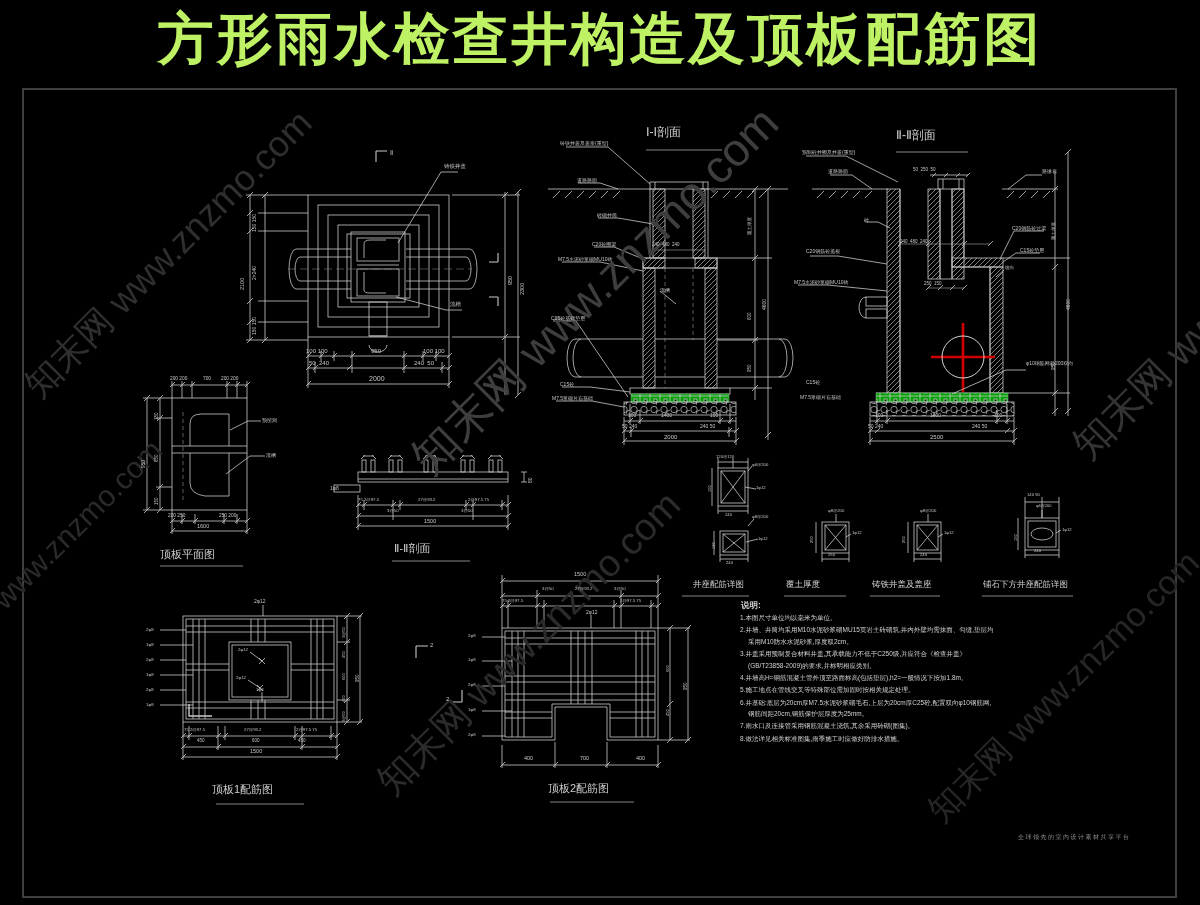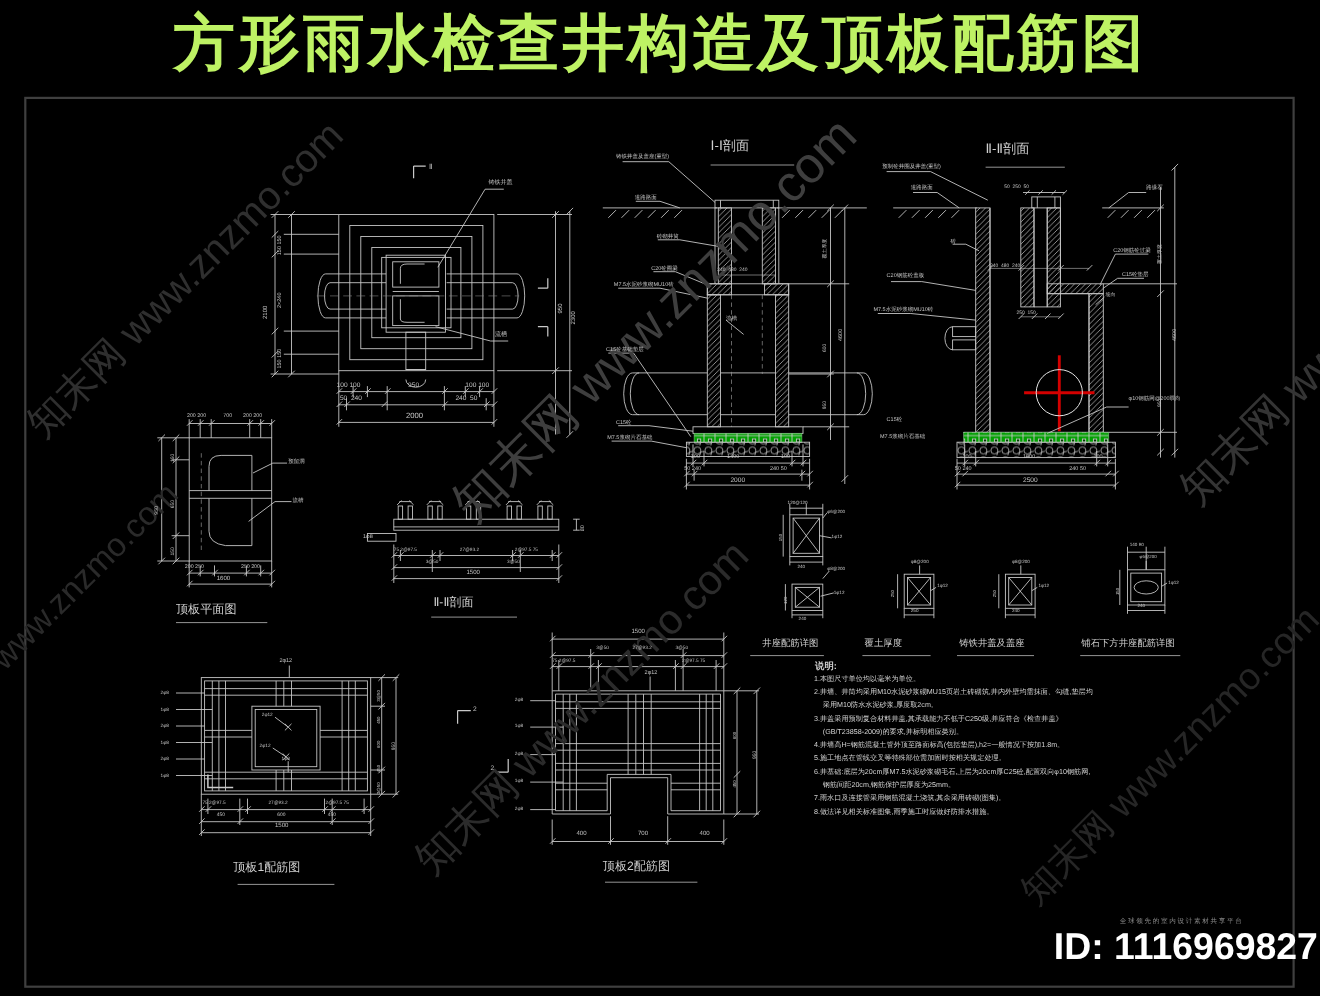--- a/index.html
+++ b/index.html
@@ -413,15 +413,14 @@
       <p>2.井墙、井筒均采用M10水泥砂浆砌MU15页岩土砖砌筑,井内外壁均需抹面、勾缝,垫层均采用M10防水水泥砂浆,厚度取2cm。</p>
       <p>3.井盖采用预制复合材料井盖,其承载能力不低于C250级,并应符合《检查井盖》(GB/T23858-2009)的要求,并标明相应类别。</p>
       <p>4.井墙高H=钢筋混凝土管外顶至路面标高(包括垫层),h2=一般情况下按加1.8m。</p>
       <p>5.施工地点在管线交叉等特殊部位需加固时按相关规定处理。</p>
       <p>6.井基础:底层为20cm厚M7.5水泥砂浆砌毛石,上层为20cm厚C25砼,配置双向φ10钢筋网,钢筋间距20cm,钢筋保护层厚度为25mm。</p>
       <p>7.雨水口及连接管采用钢筋混凝土浇筑,其余采用砖砌(图集)。</p>
       <p>8.做法详见相关标准图集,雨季施工时应做好防排水措施。</p>
     </div>
 
   <div id="brand-tagline">全球领先的室内设计素材共享平台</div>
-  <div id="asset-id">ID: 1116969827</div>
 
 </div>
 
 </body></html>

